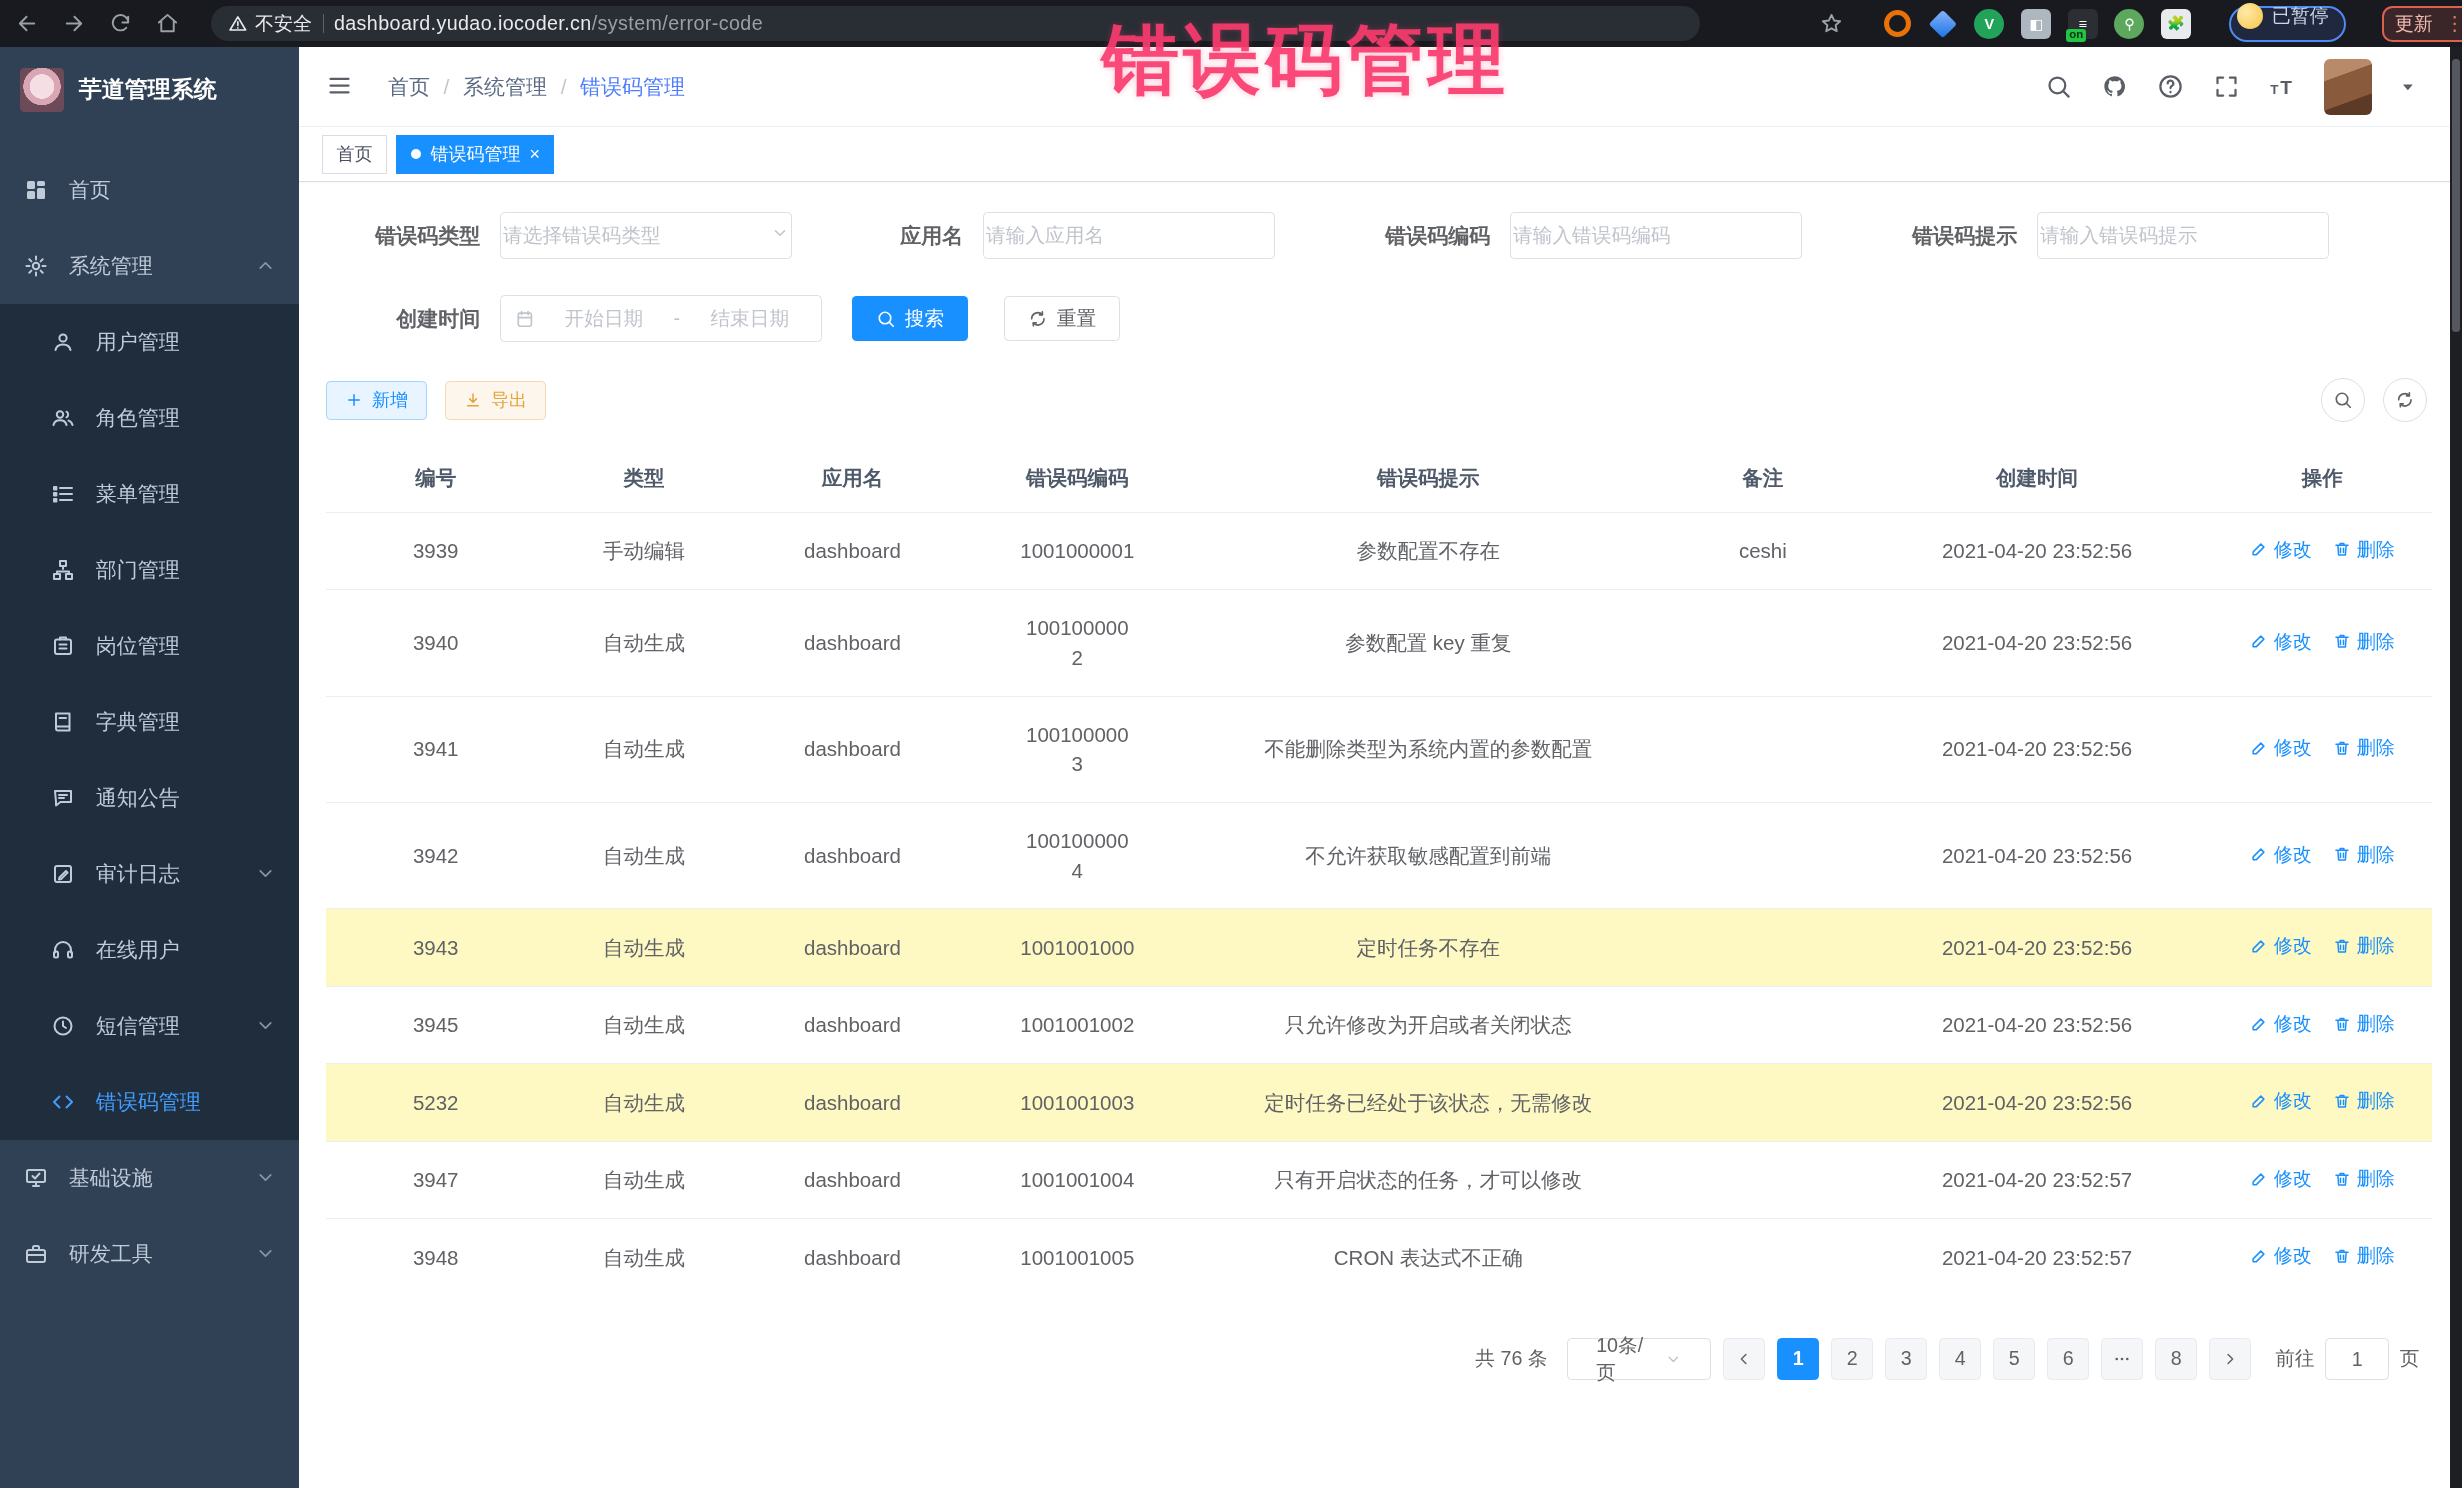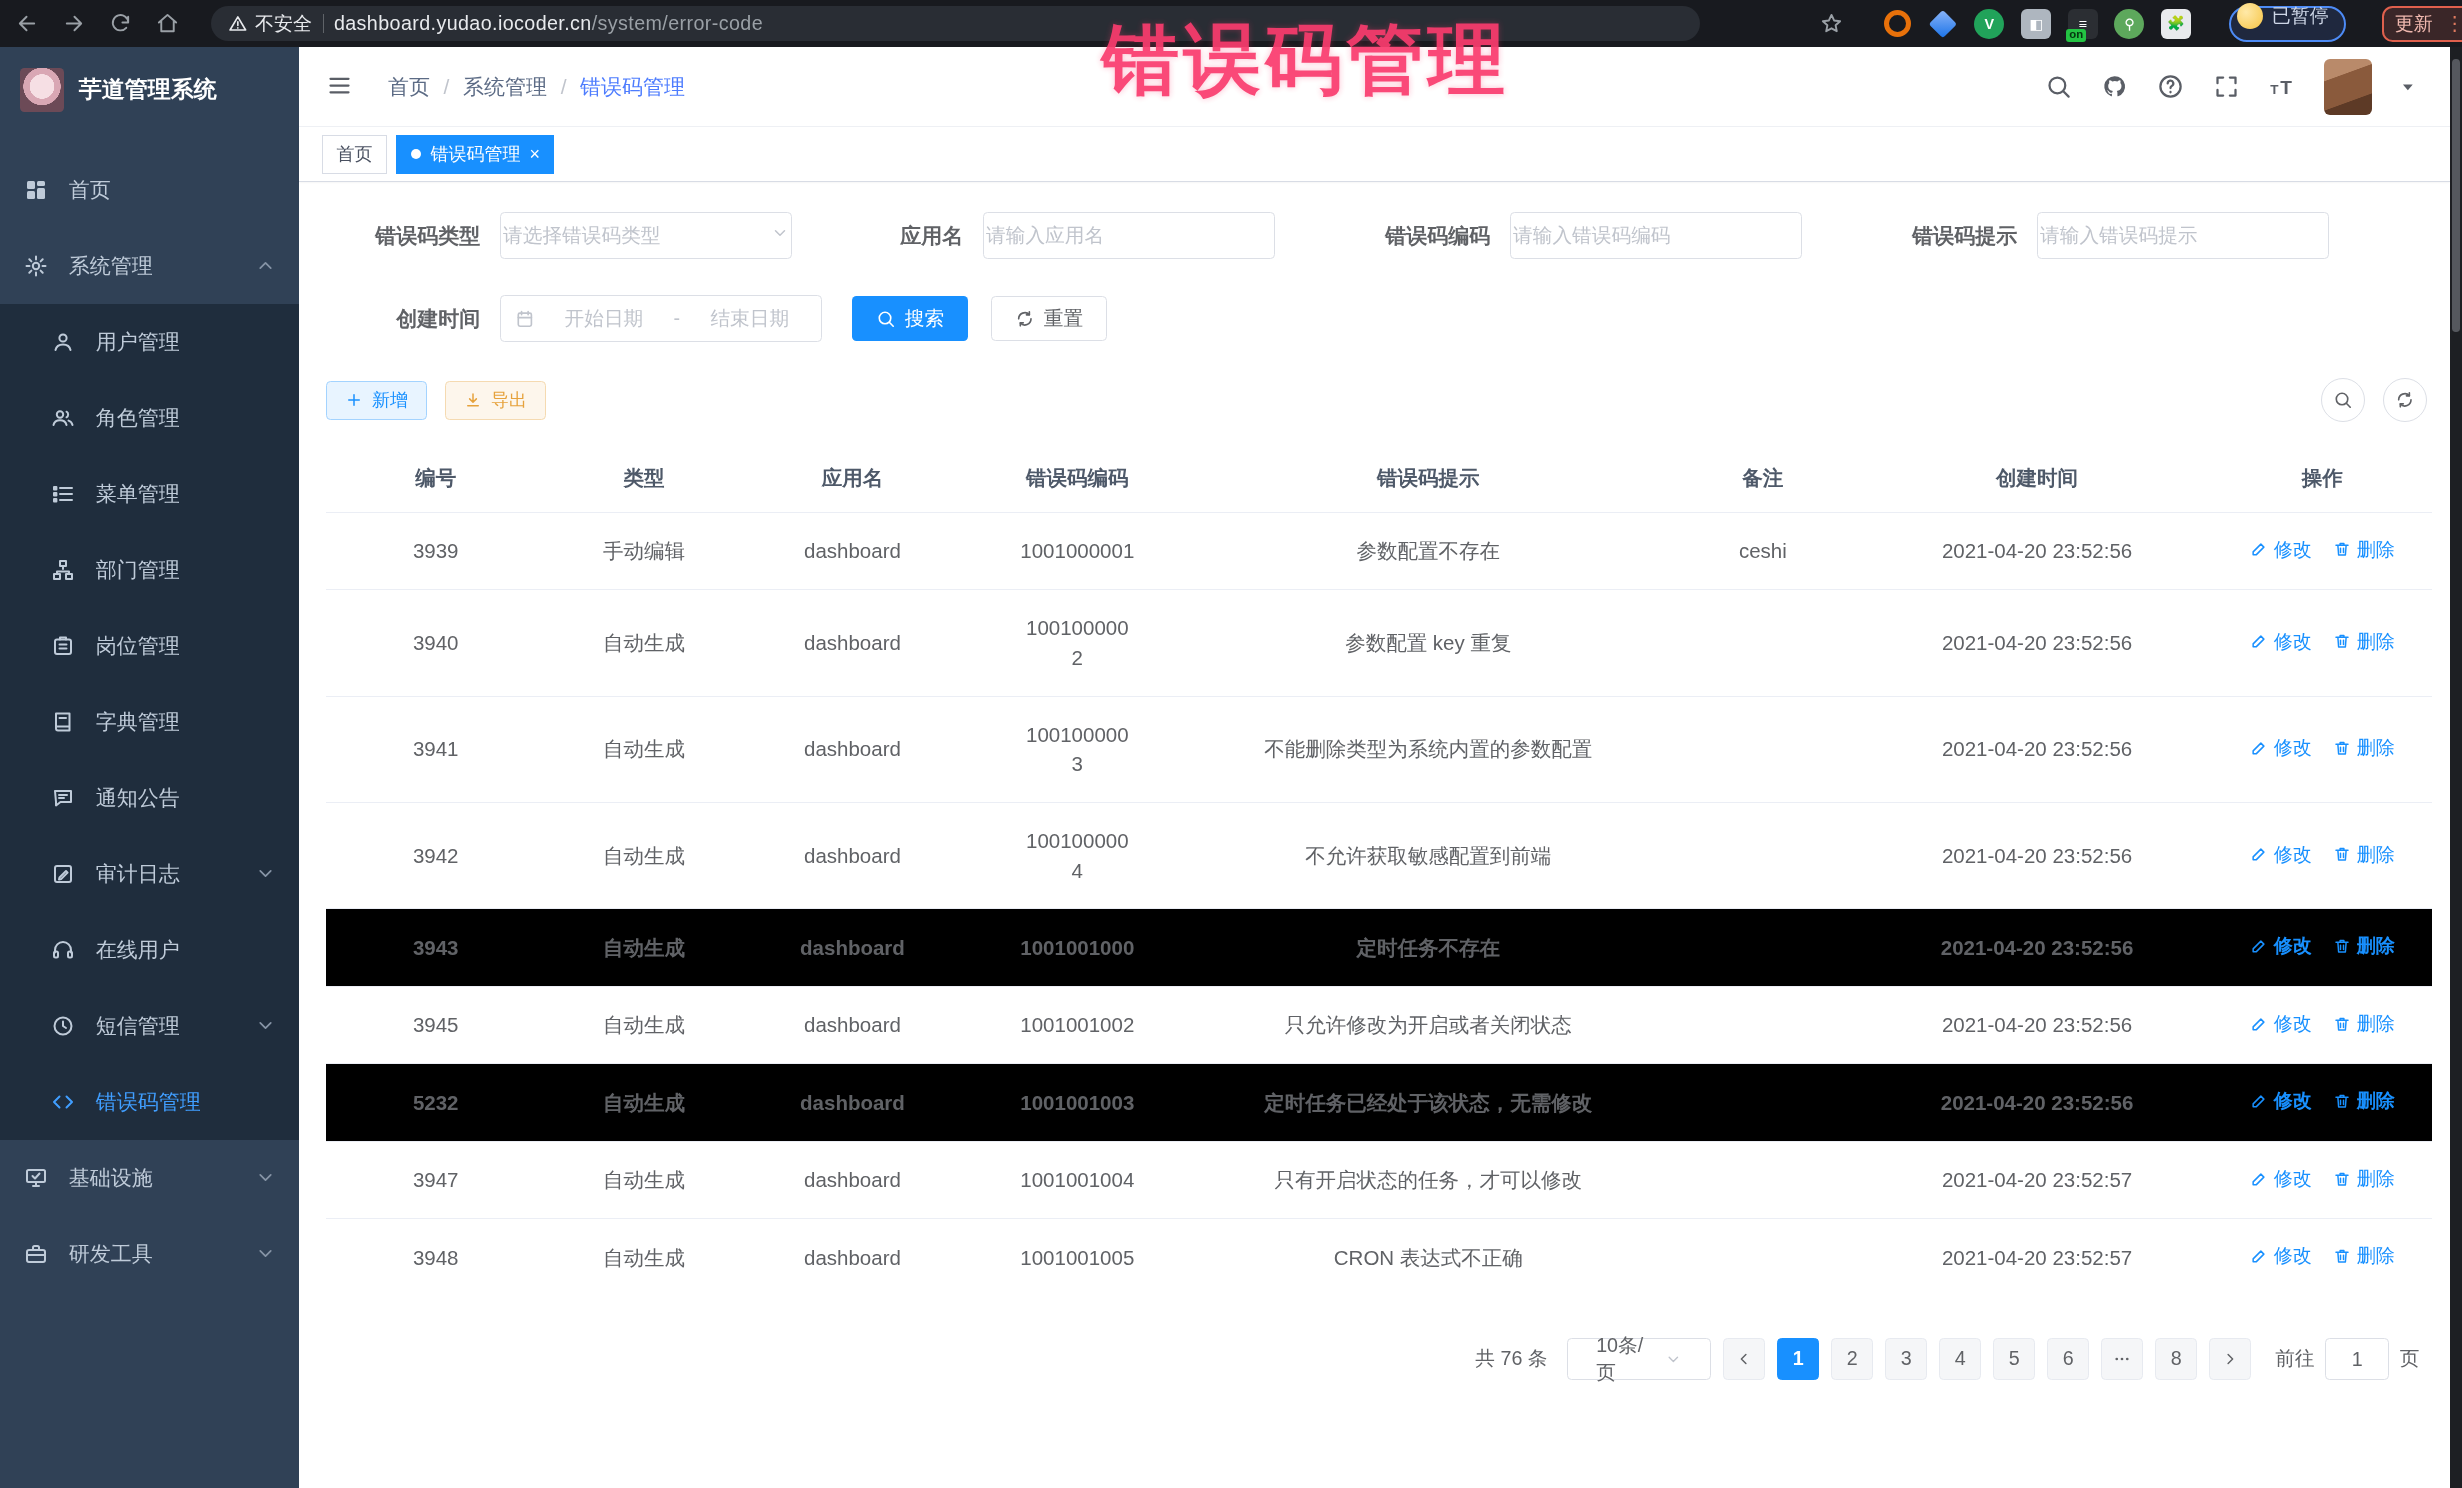--- a/index.html
+++ b/index.html
@@ -93,38 +93,38 @@
   .field .sel-arrow { color:#c0c4cc; } .field .sel-arrow svg { width:18px; height:18px; }
   .gap { width:73px; flex:0 0 auto; }
   .daterange { width:322px; height:47px; border:0.8px solid #dcdfe6; border-radius:4.5px; display:flex;
     align-items:center; padding:0 13.6px; gap:12px; font-size:19.7px; color:#c0c4cc; }
   .daterange svg { width:19.7px; height:19.7px; color:#c0c4cc; flex:0 0 auto; }
   .daterange .d { flex:1 1 auto; text-align:center; white-space:nowrap; }
   .btn { height:45px; border-radius:4.5px; display:inline-flex; align-items:center; justify-content:center;
     gap:9px; font-size:19.7px; padding:0 23px; cursor:pointer; border:0.8px solid transparent; white-space:nowrap; }
   .btn svg { width:19.7px; height:19.7px; }
   .btn-primary { background:#1890ff; color:#fff; margin-left:30px; }
-  .btn-plain { background:#fff; color:#606266; border-color:#dcdfe6; margin-left:23px; }
+  .btn-plain { background:#fff; color:#606266; border-color:#dcdfe6; margin-left:36px; }
 
   
   .toolbar { display:flex; align-items:center; margin-bottom:27px; }
   .btn-add { height:39px; font-size:18px; padding:0 18px; background:#e8f4ff; border-color:#a3d3ff; color:#1890ff; }
   .btn-export { height:39px; font-size:18px; padding:0 18px; background:#fdf6ec; border-color:#f5dab1; color:#e6a23c; margin-left:18px; }
   .btn-add svg,.btn-export svg { width:18px; height:18px; }
   .tool-right { margin-left:auto; display:flex; gap:18px; }
   .round-btn { width:44px; height:44px; border-radius:50%; border:0.8px solid #dcdfe6; background:#fff;
     color:#606266; display:flex; align-items:center; justify-content:center; cursor:pointer; }
   .round-btn svg { width:19.7px; height:19.7px; }
 
   
   table { width:2106px; border-collapse:collapse; table-layout:fixed; }
   th { font-size:20.5px; color:#4e5969; font-weight:bold; padding:15px 6px 19.7px; text-align:center; }
   td { font-size:20.5px; color:#606266; padding:23px 6px; text-align:center; border-top:0.8px solid #ebeef5;
        line-height:1.45; white-space:pre-line; word-break:break-word; }
-  tr.hl td { background:#000000;font-weight:bold; }
+  tr.hl td { background:#fef9c3; }
   td.actions { white-space:nowrap; }
   .link { color:#1890ff; cursor:pointer; display:inline-flex; align-items:center; gap:6px; font-size:19px; }
   .link + .link { margin-left:21px; }
   .link svg { width:18px; height:18px; }
   col.c-id{width:10%} col.c-type{width:9%} col.c-app{width:10%} col.c-code{width:10.5%}
   col.c-msg{width:21.5%} col.c-memo{width:9%} col.c-time{width:16%} col.c-op{width:10%}
 
   
   .pager { display:flex; align-items:center; justify-content:flex-end; gap:12px; padding:42px 7.6px 0 0; font-size:19.7px; color:#606266; }
   .pg-total { margin-right:7.6px; }

